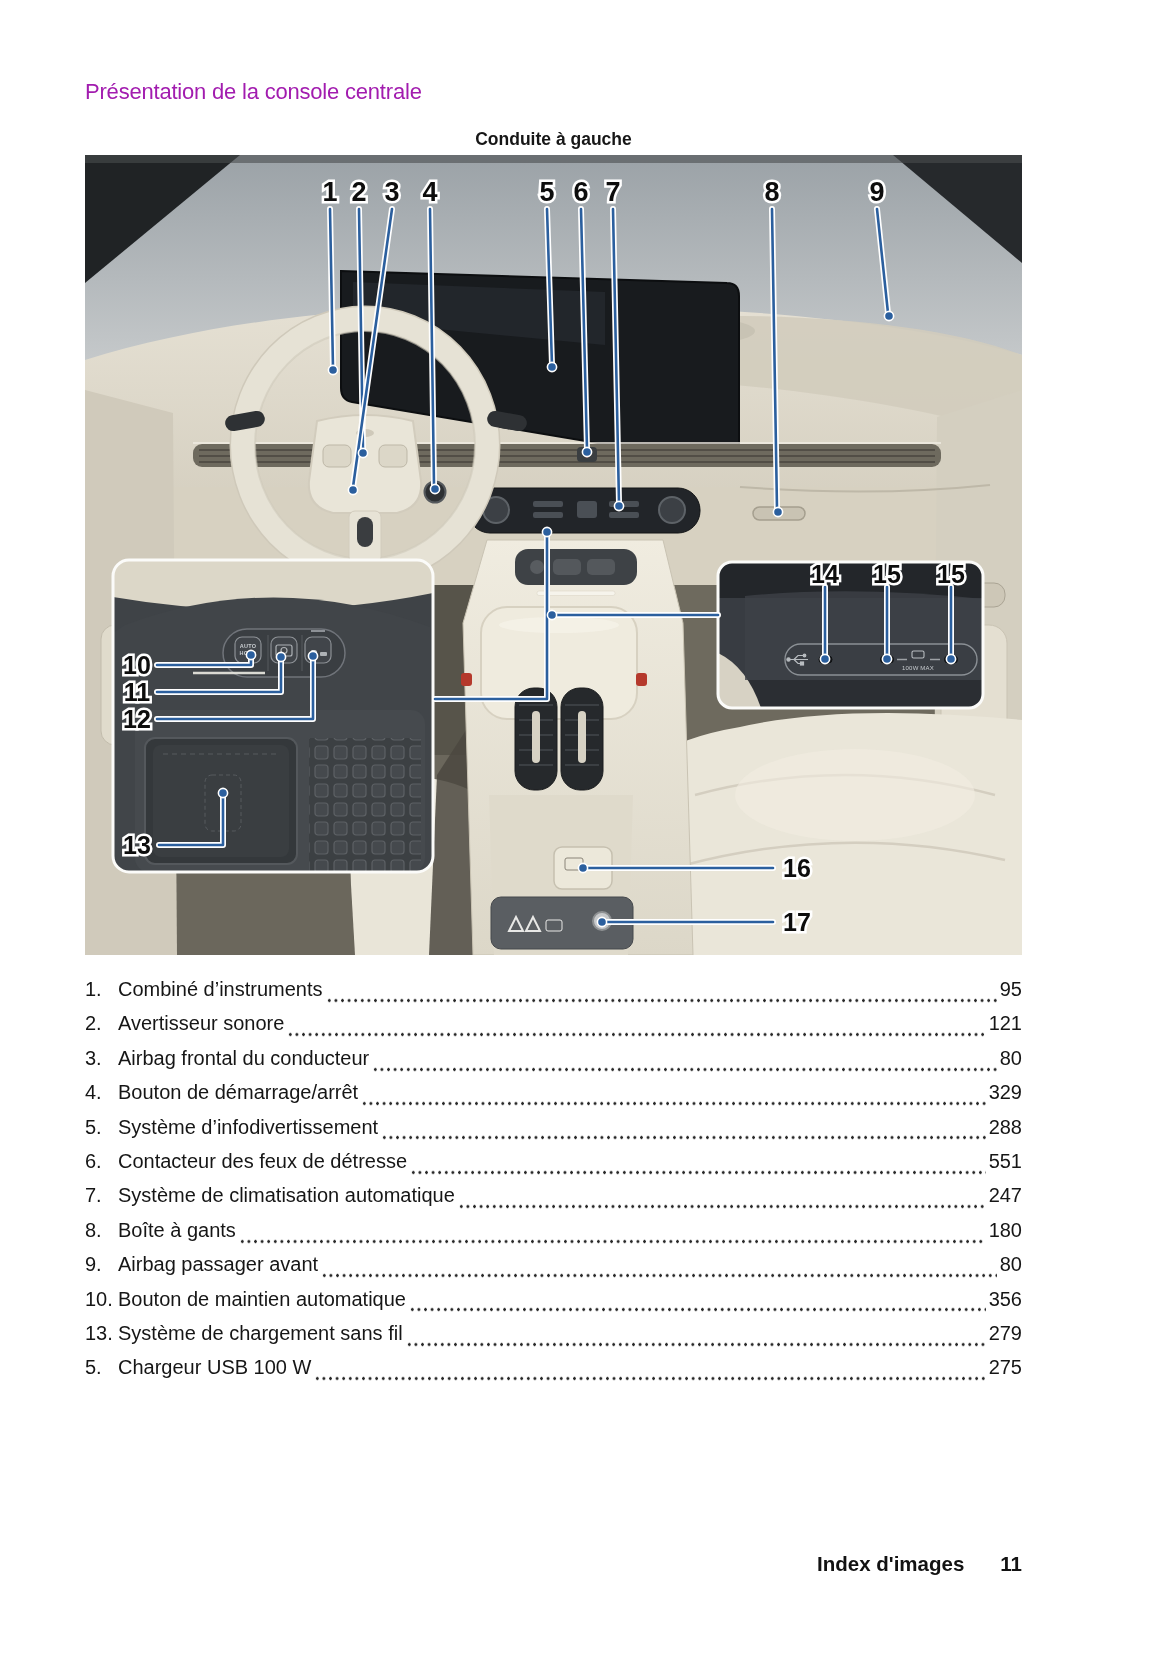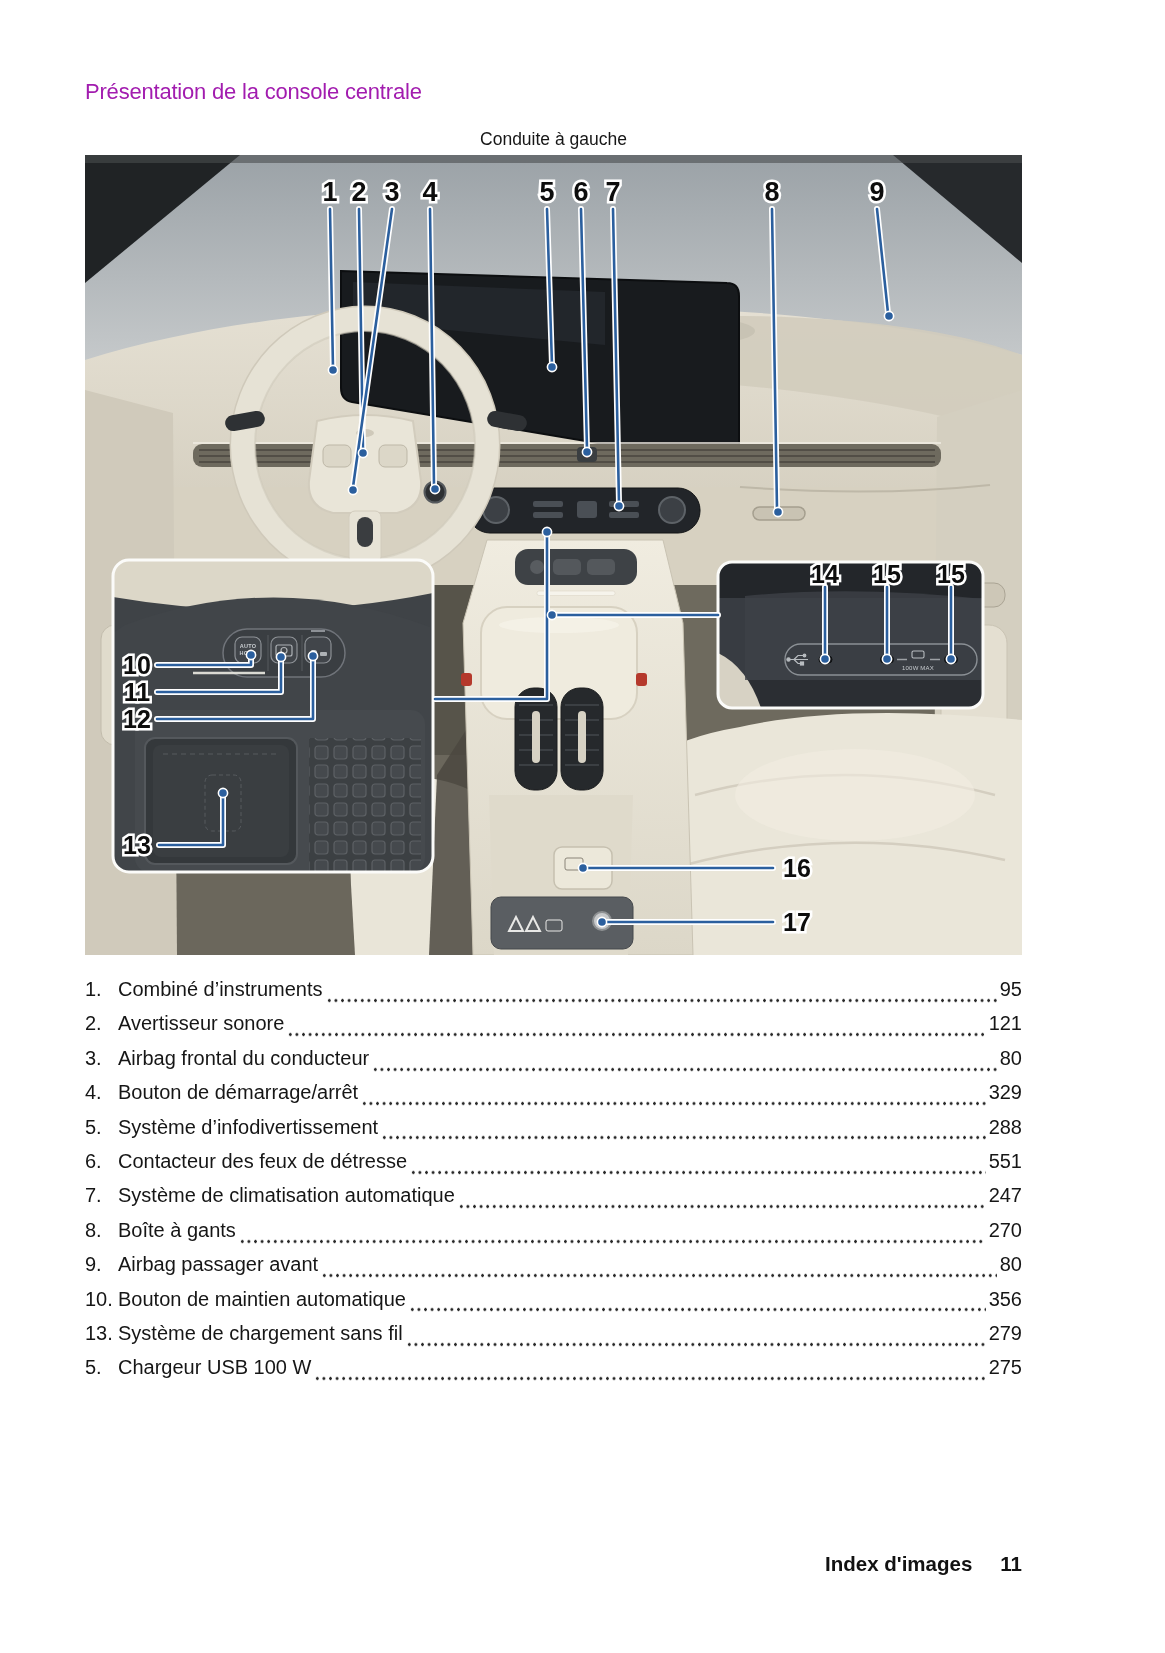--- a/index.html
+++ b/index.html
@@ -8,21 +8,21 @@
     font-family:"Liberation Sans", sans-serif;
     -webkit-font-smoothing:antialiased;
     color:#1a1a1a;
   }
   .page-title{
     position:absolute;left:85px;top:64px;
     font-size:22px;font-weight:normal;color:#a21caf;letter-spacing:-0.2px;
   }
   .fig-caption{
     position:absolute;left:85px;top:129px;width:937px;
-    text-align:center;font-size:17.5px;color:#161616;
+    text-align:center;font-size:17.5px;color:#161616;font-weight:bold;
   }
   .figure-wrap{
     position:absolute;left:85px;top:155px;width:937px;height:800px;
   }
   .figure-wrap svg{display:block;}
   
   .co{
     font-family:"Liberation Sans", sans-serif;
     font-weight:bold;fill:#0d0d0d;
     stroke:#ffffff;stroke-width:5px;paint-order:stroke;
@@ -49,21 +49,21 @@
   .idx-row .dots{
     flex:1 1 auto;align-self:stretch;margin:0 3px;
     background-image:radial-gradient(circle, #282828 1.35px, transparent 1.6px);
     background-size:6.6px 6.6px;
     background-repeat:repeat-x;
     background-position:left calc(100% - 9px);
   }
   .idx-row .pg{flex:none;white-space:nowrap;}
   .page-footer{
     position:absolute;right:143px;top:1552px;
-    display:flex;align-items:flex-end;gap:28px;
+    display:flex;align-items:flex-end;gap:36px;
     font-size:20.5px;font-weight:bold;color:#121212;
   }
 </style>
 </head>
 <body>
 
 <h1 class="page-title">Présentation de la console centrale</h1>
 <div class="fig-caption">Conduite à gauche</div>
 
 <div class="figure-wrap">
@@ -403,21 +403,21 @@
   <li class="idx-row">
       <span class="num">7.</span>
       <span class="lbl">Système de climatisation automatique</span>
       <span class="dots"></span>
       <span class="pg">247</span>
     </li>
   <li class="idx-row">
       <span class="num">8.</span>
       <span class="lbl">Boîte à gants</span>
       <span class="dots"></span>
-      <span class="pg">270</span>
+      <span class="pg">180</span>
     </li>
   <li class="idx-row">
       <span class="num">9.</span>
       <span class="lbl">Airbag passager avant</span>
       <span class="dots"></span>
       <span class="pg">80</span>
     </li>
   <li class="idx-row">
       <span class="num">10.</span>
       <span class="lbl">Bouton de maintien automatique</span>

